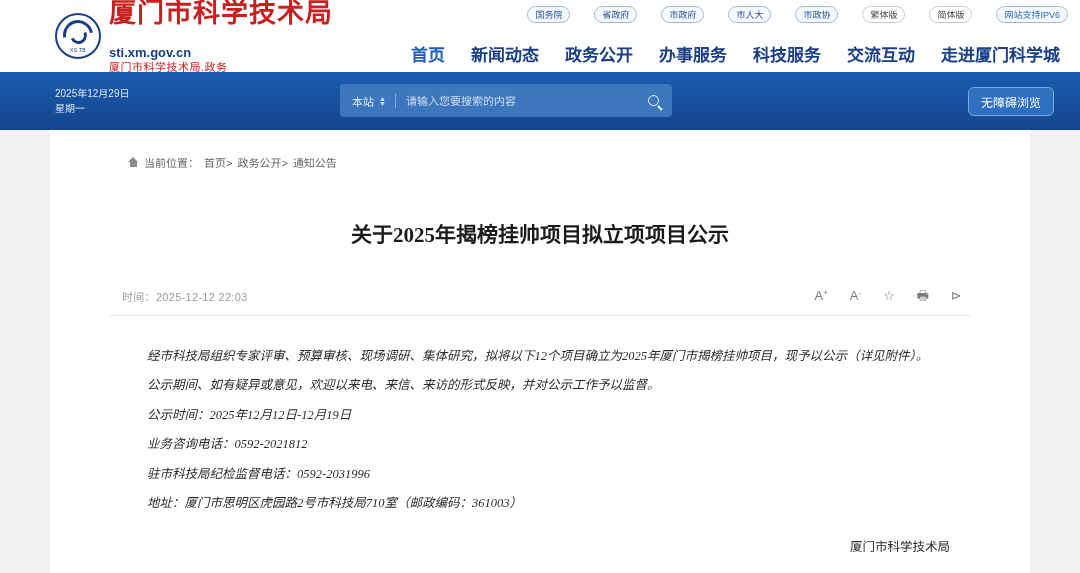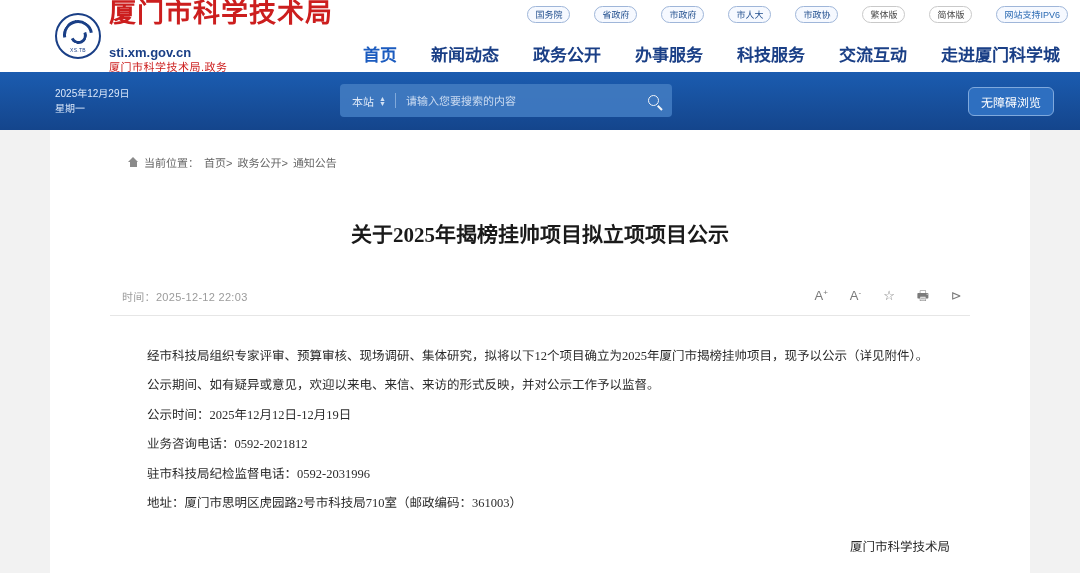--- a/index.html
+++ b/index.html
@@ -109,21 +109,21 @@
     color: #444;
   }
   .pill.ipv6 { color: #2a6ab3; }
 
   
   .nav {
     position: absolute;
     right: 20px;
     bottom: 6px;
     display: flex;
-    gap: 34px;
+    gap: 26px;
     align-items: flex-start;
   }
   .nav-item {
     font-size: 17px;
     color: #1a3f86;
     font-weight: bold;
     white-space: nowrap;
     cursor: pointer;
   }
   .nav-item.active { color: #1b5bbf; }
@@ -305,20 +305,21 @@
     position: relative;
   }
   .tool sup { font-size: 8px; }
 
   .body-text {
     padding: 26px 12px 0 12px;
     font-size: 12.5px;
     color: #2b2b2b;
     line-height: 2.35;
     font-family: "Liberation Serif", "DejaVu Serif", serif;
+    font-style: italic;
   }
   .body-text p { margin: 0; }
   .indent { text-indent: 2em; }
   .sign {
     text-align: right;
     padding: 18px 20px 0 0;
     font-size: 12.5px;
     color: #2b2b2b;
     font-family: "Liberation Serif", "DejaVu Serif", serif;
   }

